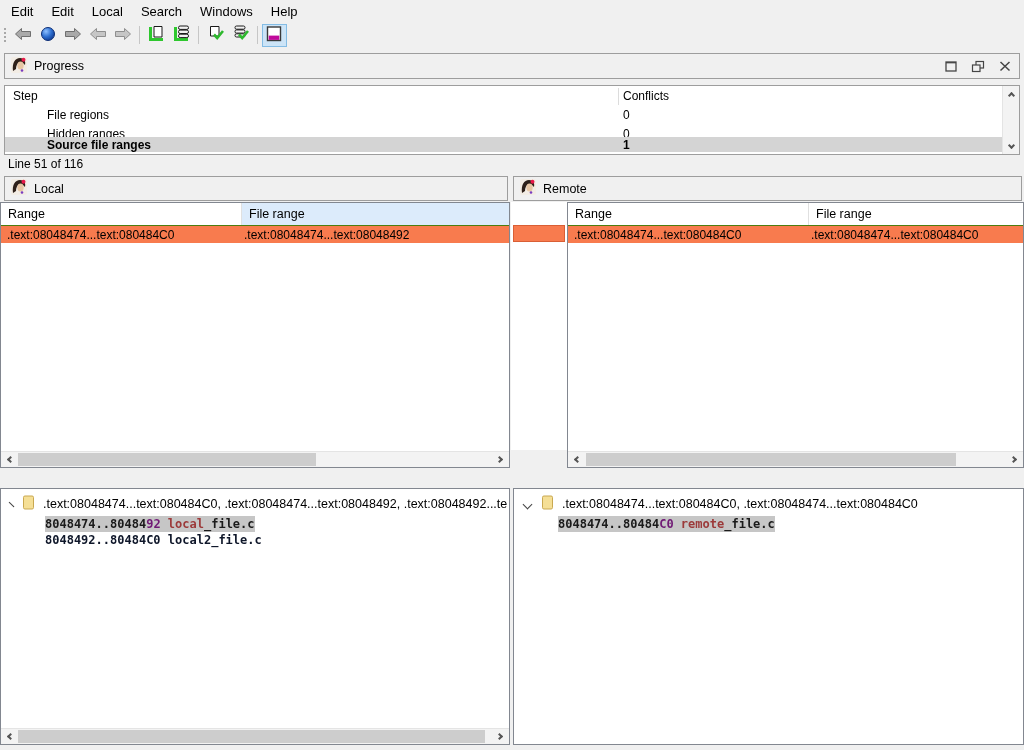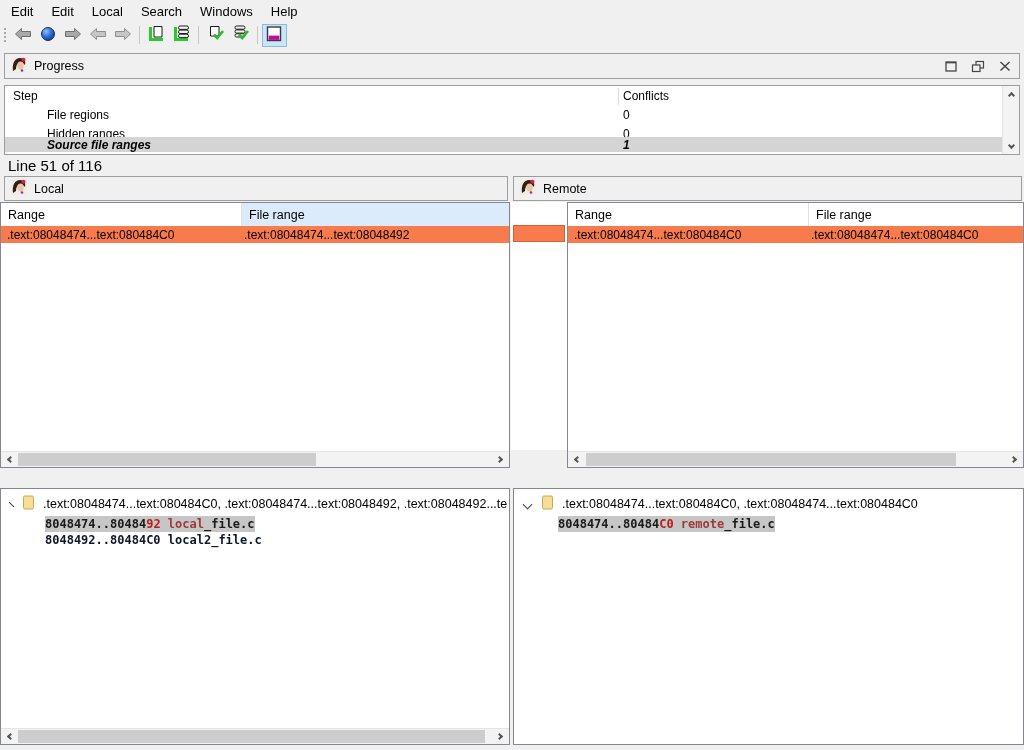--- a/index.html
+++ b/index.html
@@ -33,45 +33,45 @@
 
   
   #prog-table { top:85px; left:4px; right:4px; height:70px; background:#fff; border:1px solid #9d9d9d; }
   .pt-header { position:absolute; top:0; left:0; right:17px; height:21px; background:#fff; }
   .pt-header .col-sep { position:absolute; left:613px; top:2px; bottom:2px; width:1px; background:#dcdcdc; }
   .pt-step-h { position:absolute; left:8px; top:3px; }
   .pt-conf-h { position:absolute; left:618px; top:3px; }
   .pt-row { position:absolute; left:0; right:17px; height:15px; }
   .pt-row .step { position:absolute; left:42px; top:1px; }
   .pt-row .conf { position:absolute; left:618px; top:1px; }
-  .pt-row.sel { background:#d4d4d4; font-weight:bold;font-style:italic; }
+  .pt-row.sel { background:#d4d4d4; font-weight:bold; }
   .vsb { position:absolute; top:0; right:0; bottom:0; width:17px; background:#f3f3f3; border-left:1px solid #e4e4e4; }
   .vsb .sb-btn { position:absolute; left:0; width:16px; height:15px; display:flex; align-items:center; justify-content:center; }
   .vsb .up { top:0; } .vsb .down { bottom:0; }
 
   
   .ch { display:inline-block; width:5px; height:5px; border-left:2px solid #555; border-bottom:2px solid #555; }
   .ch.l { transform:rotate(45deg); margin-left:2px; }
   .ch.r { transform:rotate(225deg); margin-right:2px; }
   .ch.u { transform:rotate(135deg); margin-top:3px; }
   .ch.d { transform:rotate(-45deg); margin-bottom:3px; }
   .tree-ch { display:inline-block; width:7px; height:7px; border-left:1.6px solid #444; border-bottom:1.6px solid #444; transform:rotate(-45deg); }
 
   
-  #status { top:157px; left:8px; height:16px; font-size:15px; }
+  #status { top:157px; left:8px; height:16px; font-size:12px; }
 
   
   #local-title { top:176px; left:4px; width:504px; height:25px; }
   #remote-title { top:176px; left:513px; width:509px; height:25px; }
 
   
   .rtable { top:202px; height:266px; background:#fff; border:1px solid #828790; }
   #local-table { left:0; width:510px; }
   #remote-table { left:567px; width:457px; }
-  .rt-header { position:absolute; top:0; left:0; right:0; height:25px; border-bottom:1px solid #4d7c0f; }
+  .rt-header { position:absolute; top:0; left:0; right:0; height:25px; border-bottom:3px solid #4d7c0f; }
   .rt-cell-h { position:absolute; top:0; bottom:0; display:flex; align-items:center; padding-left:7px; font-size:12.5px; }
   .rt-range-h { left:0; width:240px; }
   .rt-file-h { left:240px; right:0; border-left:1px solid #e0e0e0; }
   .rt-file-h.selcol { background:#dcebfb; }
   .rt-row { position:absolute; top:23px; left:0; right:0; height:17px; background:#f87b4e; display:flex; align-items:center; }
   .rt-row .c1 { position:absolute; left:6px; }
   .rt-row .c2 { position:absolute; left:243px; }
   .hsb { position:absolute; left:0; right:0; bottom:0; height:16px; background:#f3f3f3; border-top:1px solid #e4e4e4; }
   .hsb .sb-btn { position:absolute; top:0; width:17px; height:15px; display:flex; align-items:center; justify-content:center; }
   .hsb .left { left:0; } .hsb .right { right:0; }
@@ -88,21 +88,21 @@
   .tree-row { position:absolute; top:6px; left:0; right:2px; height:18px; display:flex; align-items:center; white-space:nowrap; overflow:hidden; }
   .tree-row .tree-ch { margin-left:10px; }
   .tree-row .ficon { margin-left:9px; }
   .tree-row .hdr-text { margin-left:7px; font-size:12.5px; }
   .mono-line { position:absolute; left:44px; height:16px; font-family:"DejaVu Sans Mono", monospace;
     font-size:12px; font-weight:bold; white-space:pre; line-height:16px; }
   .mline1 { top:27px; }
   .mline2 { top:43px; }
   .msel { background:#c6c6c6; }
   .mk { color:#1a1a1a; }
-  .mr { color:#b91c1c; }
+  .mr { color:#701a75; }
   .mm { color:#9c3a3a; }
   .mb { color:#0f172a; }
 
   #bottom-strip { top:745px; left:0; right:0; height:5px; background:#f0f0f0; }
 </style>
 </head>
 <body>
 
 <div id="screen">
 

